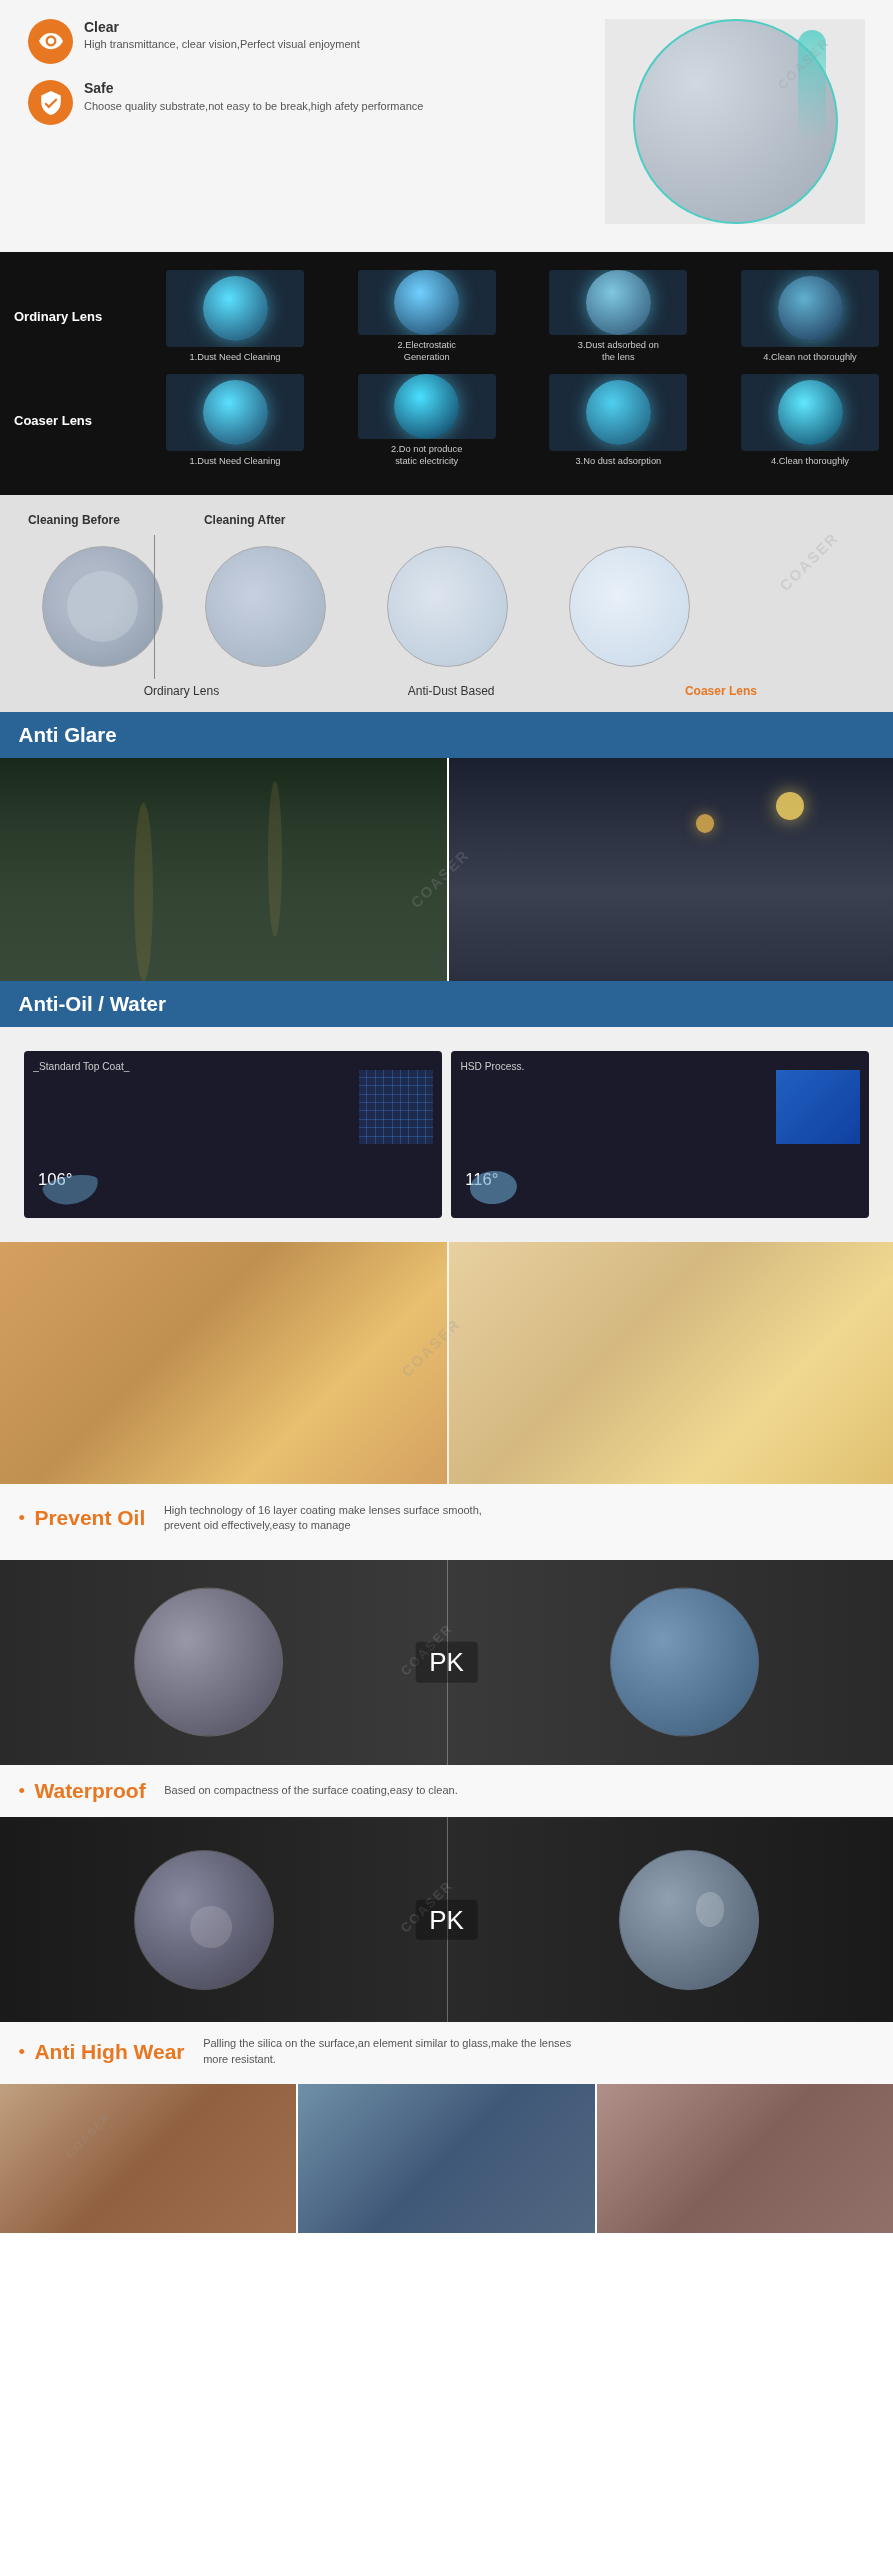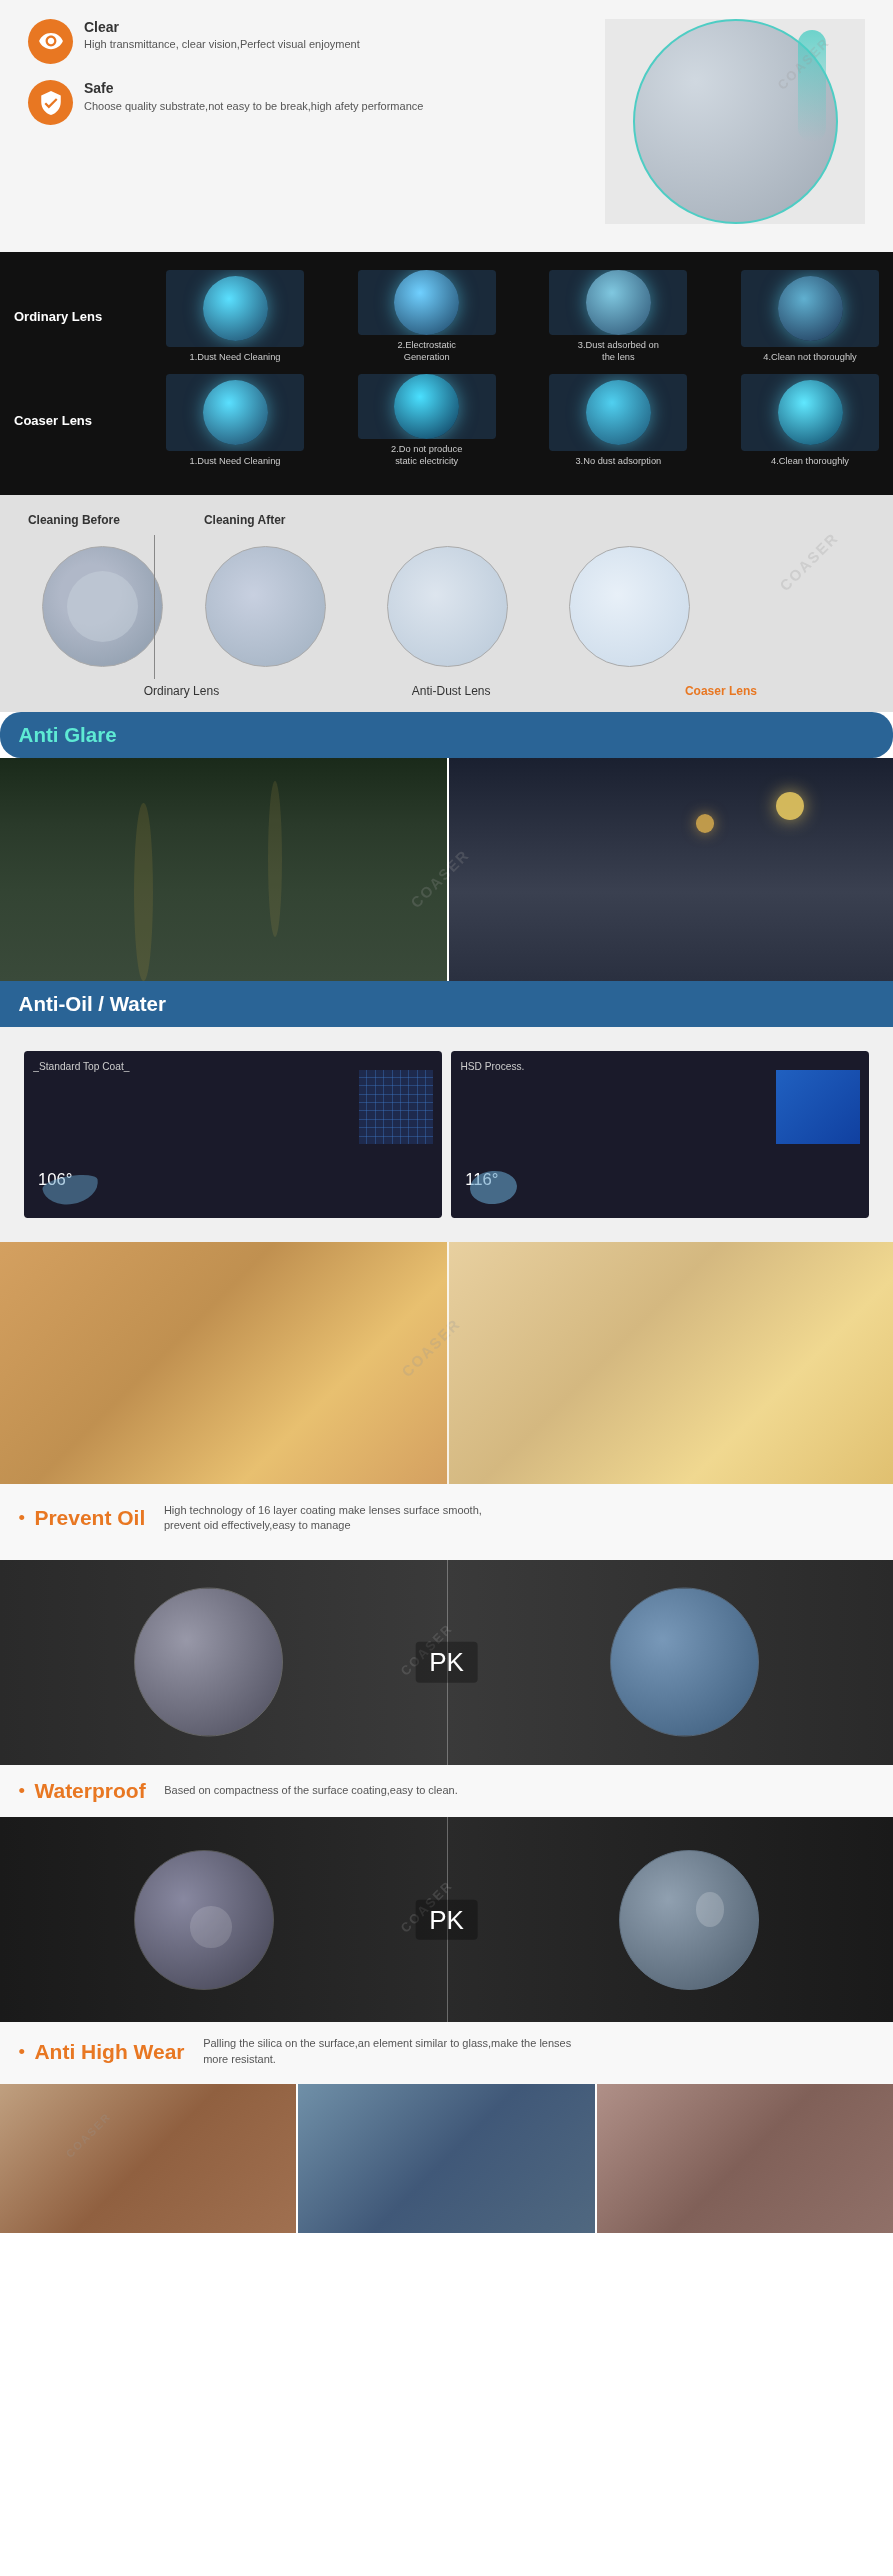--- a/index.html
+++ b/index.html
@@ -76,23 +76,22 @@
       flex-shrink: 0; margin: 0 14px;
     }
     .clean-lens.dirty { background: radial-gradient(circle at 40% 40%, #b0b8c8 30%, #8898a8); }
     .clean-lens.dirty::after { content: ''; display: block; width: 60%; height: 60%; border-radius: 50%; background: rgba(200,210,220,0.5); }
     .clean-lens.semi { background: radial-gradient(circle at 40% 40%, #c8d0e0, #a0b0c0); }
     .clean-lens.clear { background: radial-gradient(circle at 40% 40%, #dde5ee, #b8c8d8); }
 
     
     .section-header {
       background: #2a6496;
-      color: #5eead4; font-size: 20.5px; font-weight: bold;
+      color: #ffffff; font-size: 20.5px; font-weight: bold;
       padding: 11px 18.6px;
-      border-radius: 21px;
     }
     .oil-diagrams { display: flex; gap: 9.3px; padding: 24px; background: #f0f0f0; }
     .oil-diagram {
       flex: 1; background: #1a1a2a; height: 167px; border-radius: 3.7px;
       display: flex; align-items: flex-end; justify-content: center;
       position: relative; overflow: hidden; padding: 9.3px;
     }
     .oil-diagram-label { position: absolute; top: 9.3px; left: 9.3px; color: #ccc; font-size: 10.2px; }
     .oil-degree { position: absolute; bottom: 28px; left: 14px; color: #fff; font-size: 16.7px; font-weight: normal; }
     .grid-dots {
@@ -268,21 +267,21 @@
 
     <div class="clean-lens semi" style="margin-left:28px;"></div>
 
     <div class="clean-lens clear" style="margin-left:47px;"></div>
 
     <div class="clean-lens clear" style="margin-left:47px;background:radial-gradient(circle at 40% 40%, #e8f0f8, #c8d8e8);"></div>
     <span class="watermark" style="top:18.6px;right:28px;font-size:15px;">COASER</span>
   </div>
   <div style="display:flex; margin-top:5.6px; padding:0 18.6px 0 28px;">
     <span style="flex:1;font-size:12px;color:#333;text-align:center;">Ordinary Lens</span>
-    <span style="flex:1;font-size:12px;color:#333;text-align:center;">Anti-Dust Lens</span>
+    <span style="flex:1;font-size:12px;color:#333;text-align:center;">Anti-Dust Based</span>
     <span style="flex:1;font-size:12px;color:#e87722;font-weight:bold;text-align:center;">Coaser Lens</span>
   </div>
 </div>
 
 <div class="section-header">
   <span>Anti Glare</span>
 </div>
 
 <div class="full-img-container" style="height:223px; overflow:hidden;">
   <div style="width:100%;height:223px;position:relative;overflow:hidden;">

